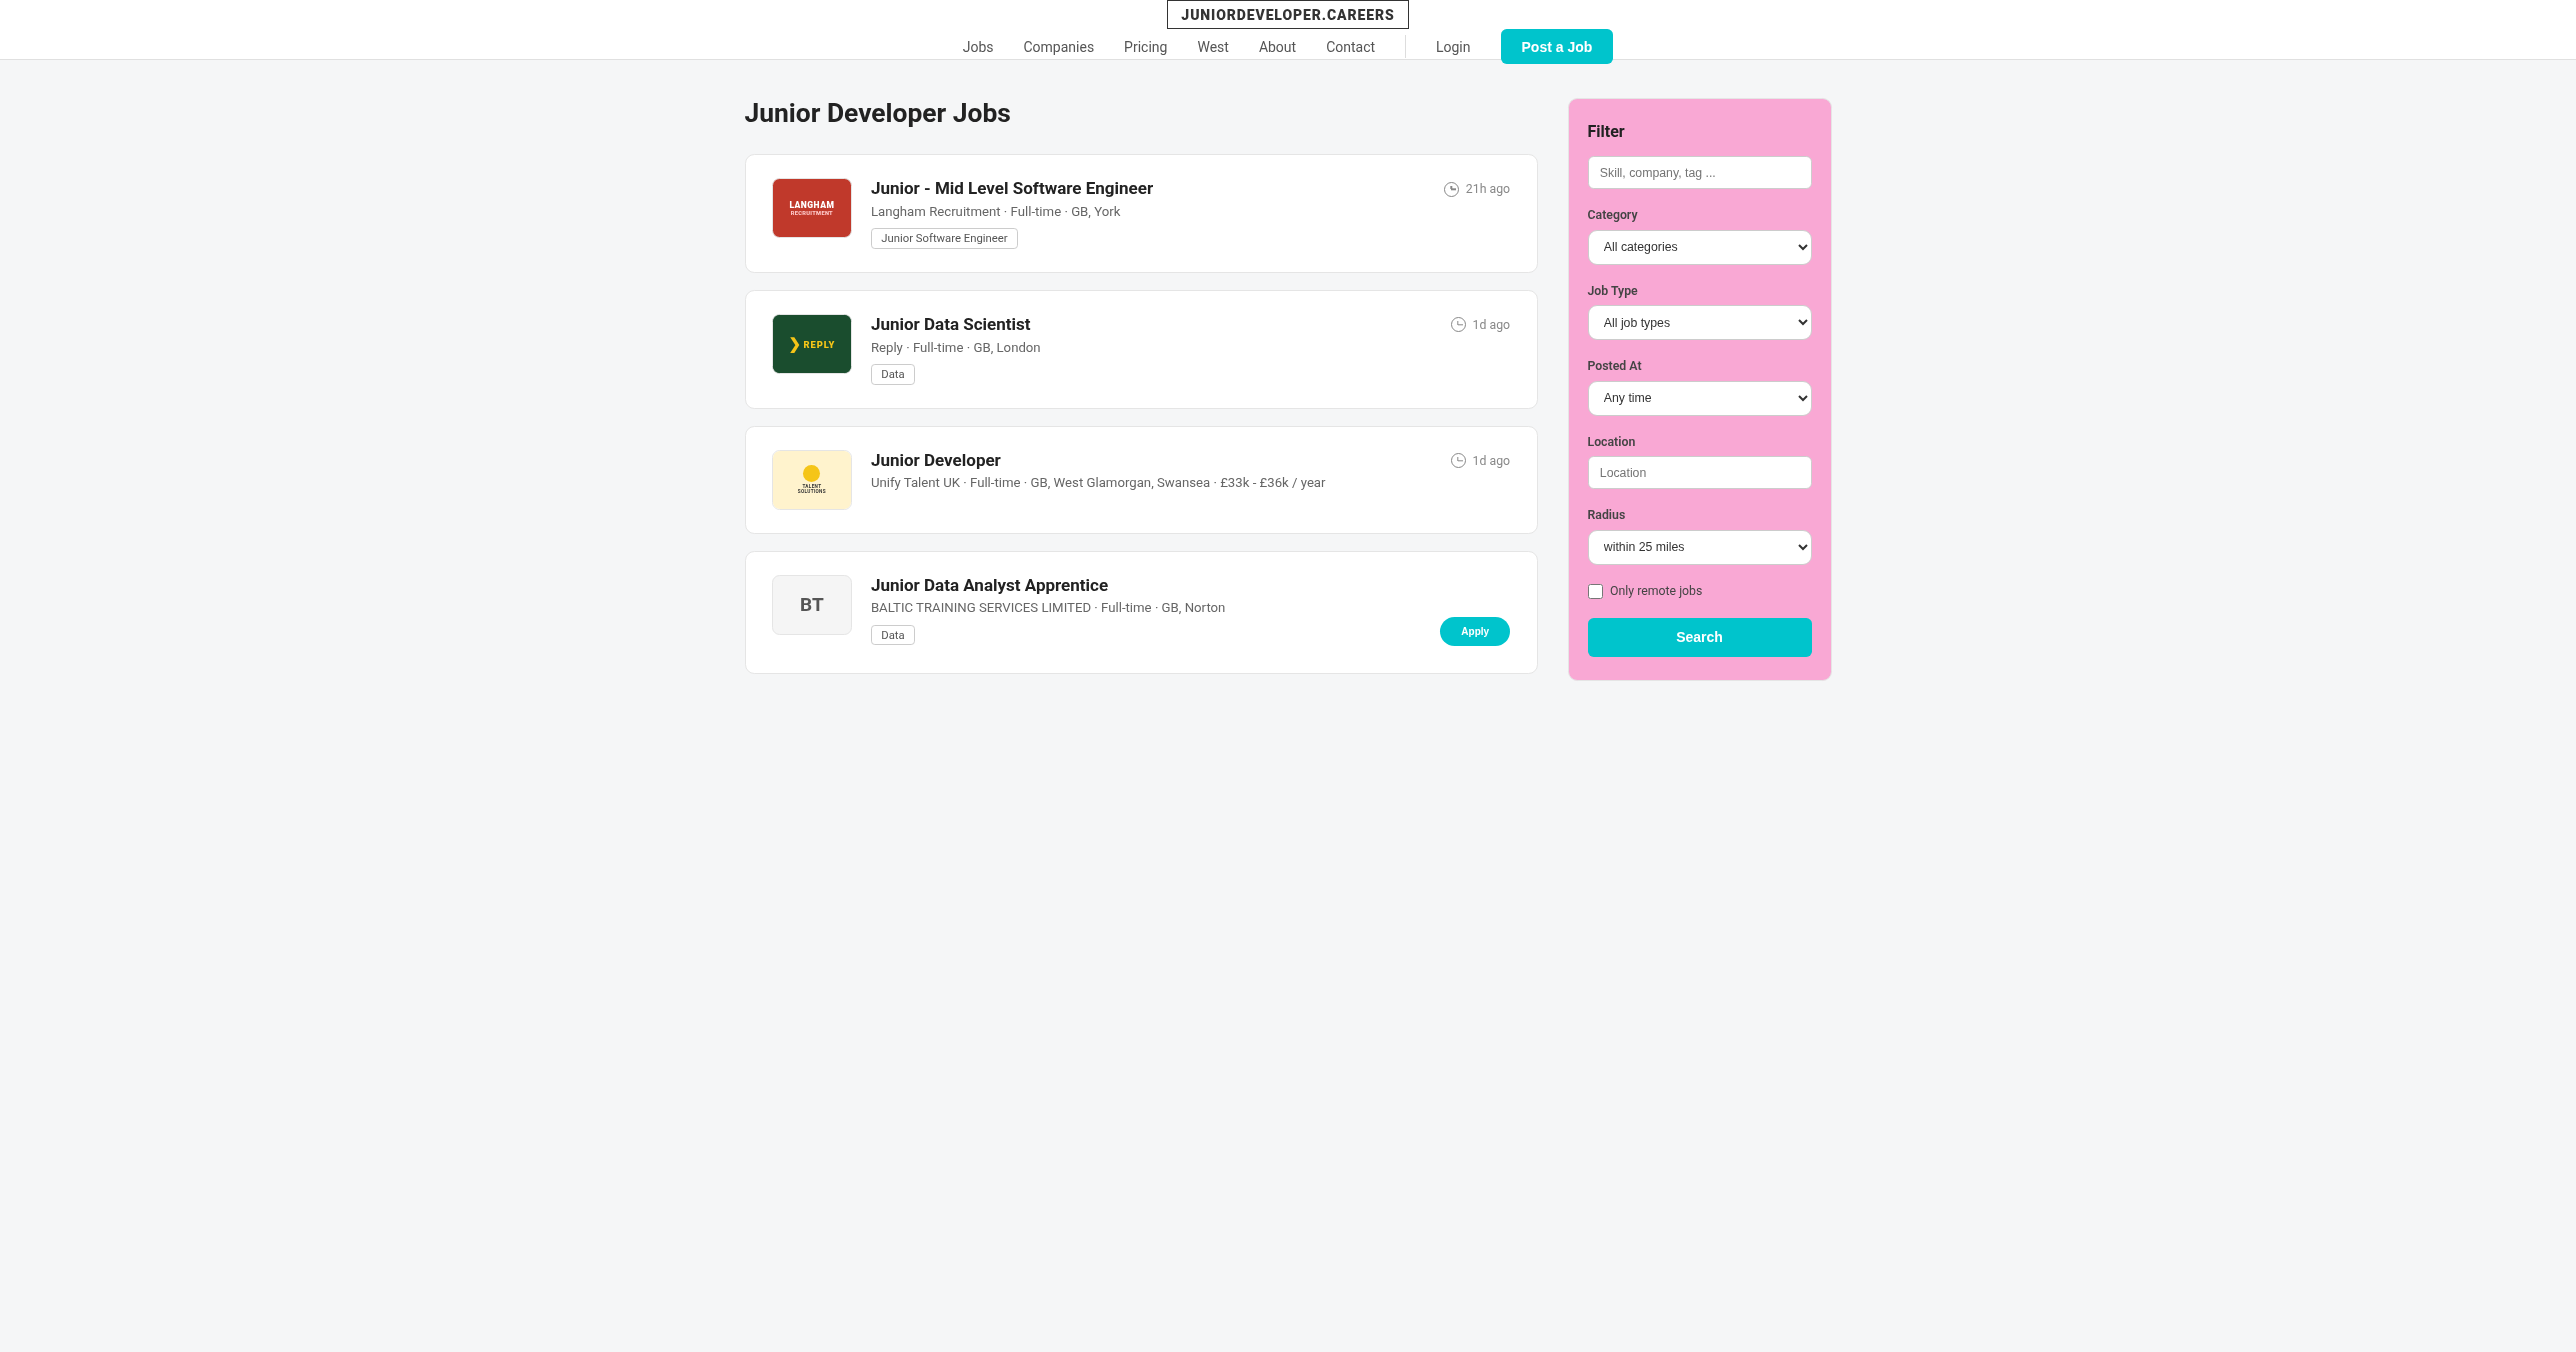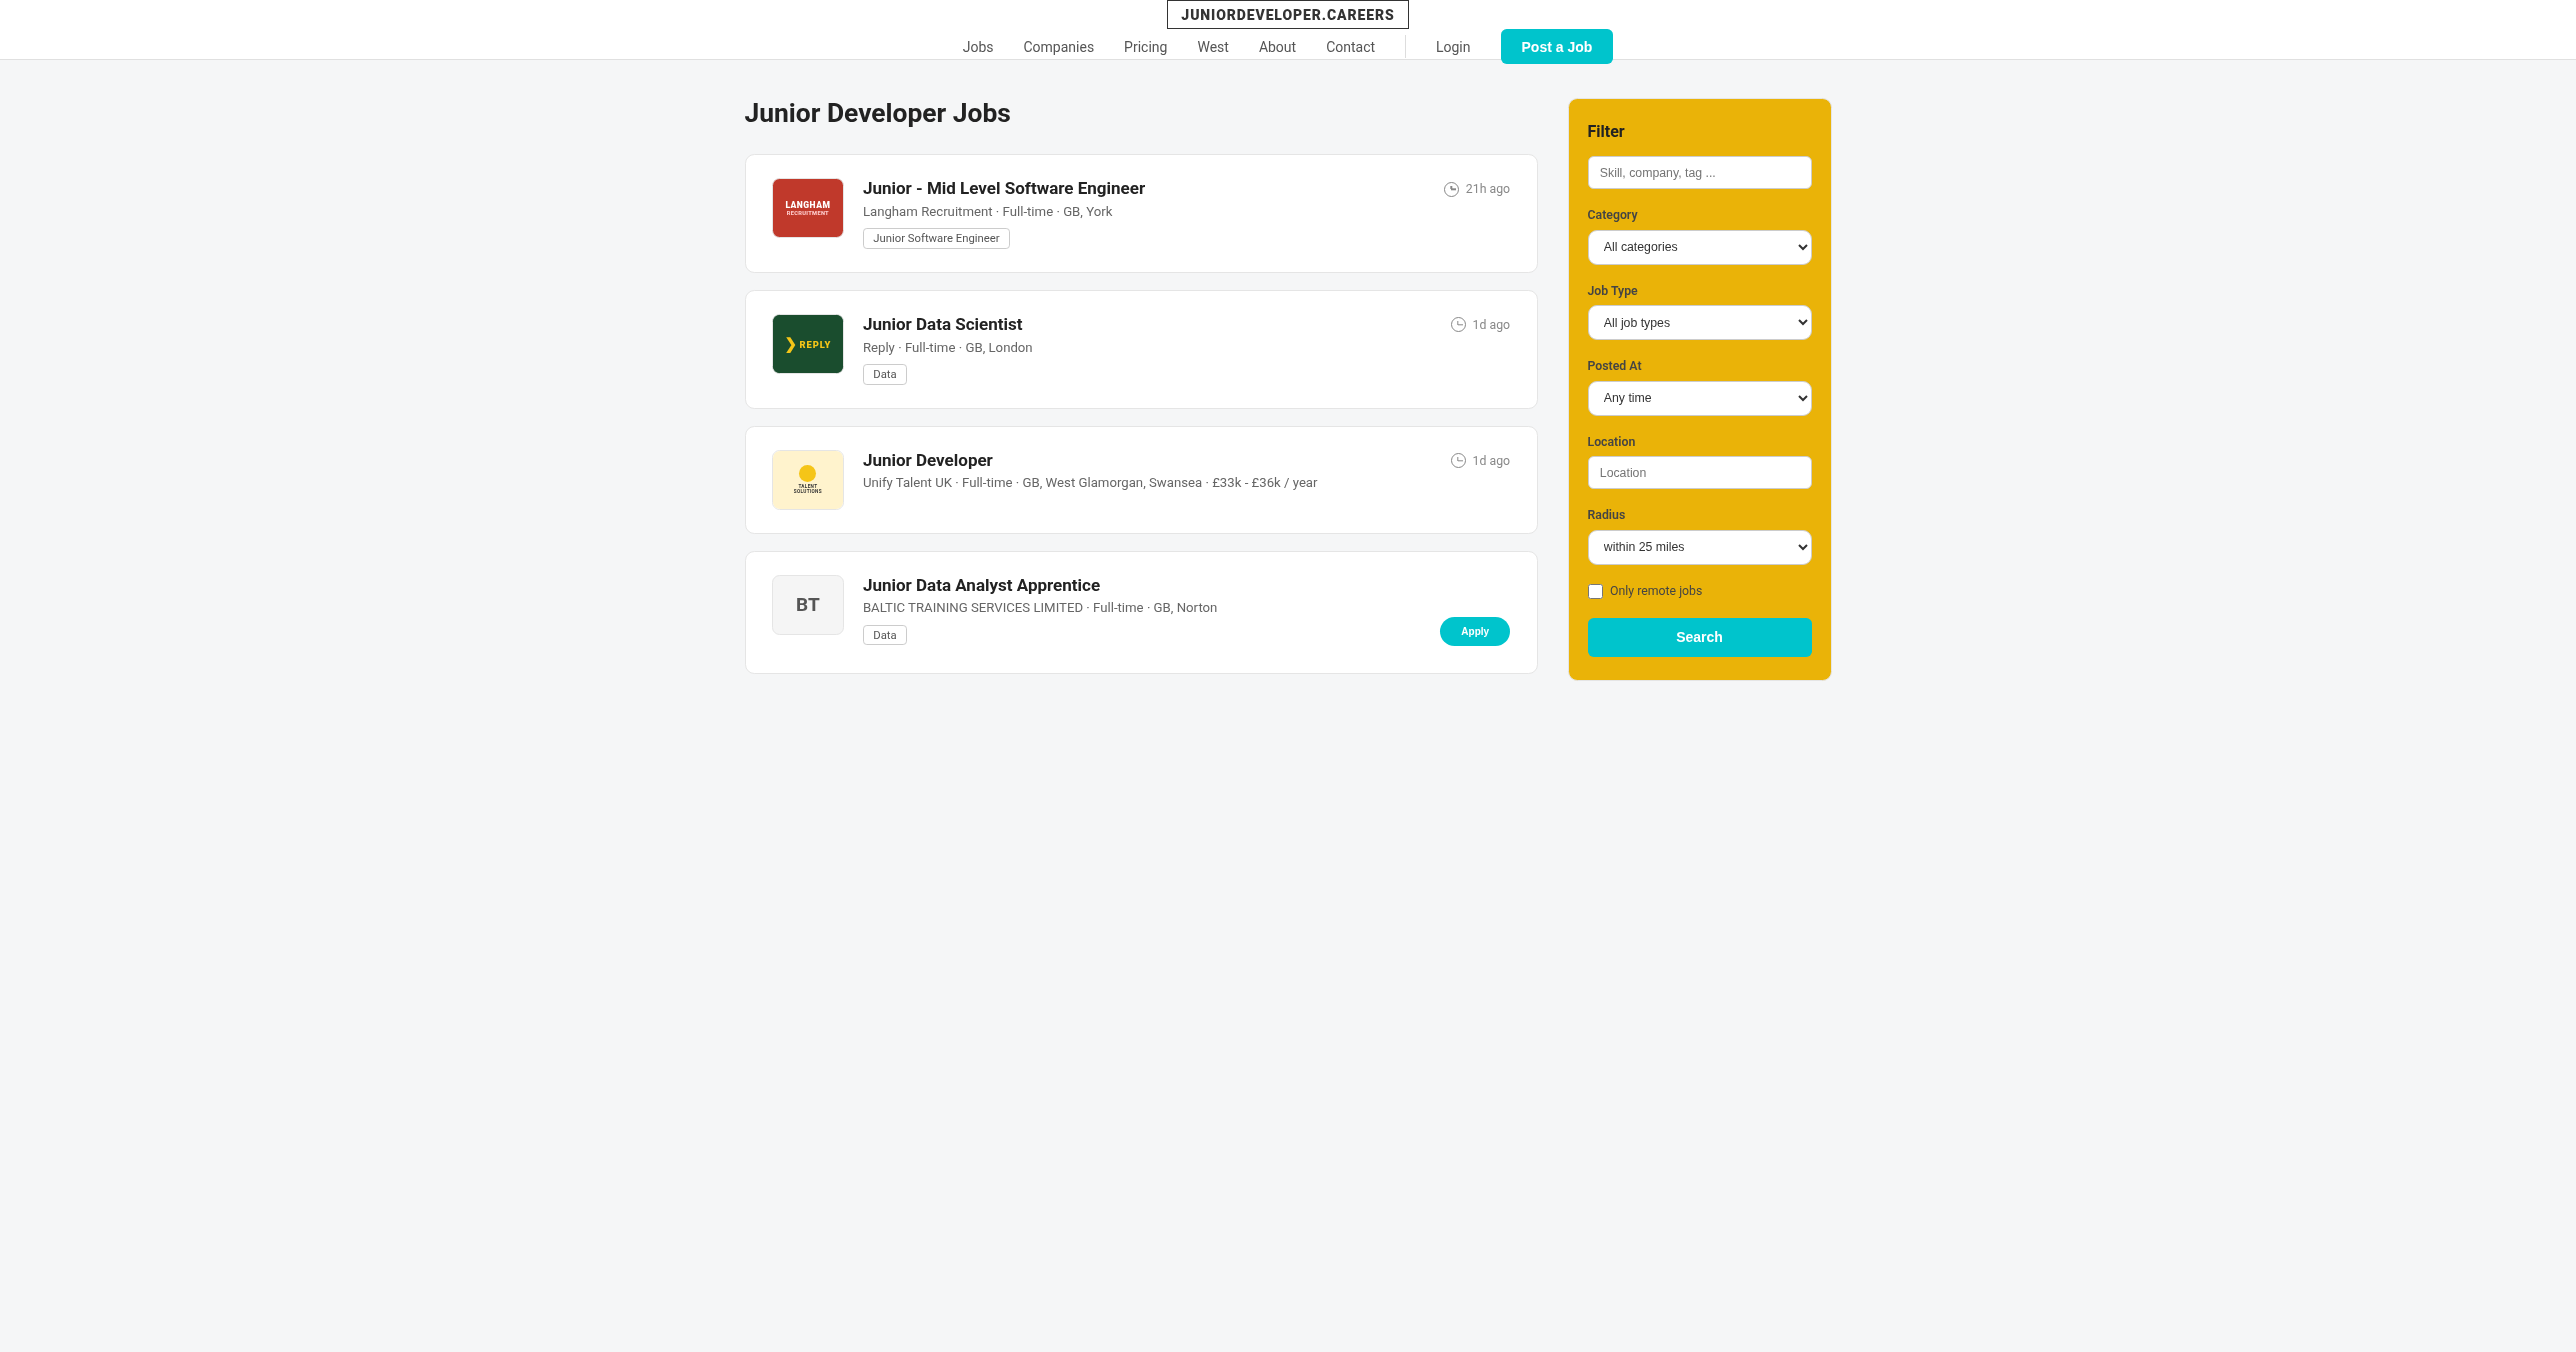--- a/index.html
+++ b/index.html
@@ -91,21 +91,21 @@
       border: 0.9px solid #e5e5e5;
       border-radius: 9.4px;
       padding: 23px 26.4px;
       margin-bottom: 17px;
       display: flex;
       align-items: flex-start;
       gap: 19px;
       position: relative;
     }
     .job-logo {
-      width: 72px;
+      width: 80px;
       height: 60px;
       border-radius: 7.6px;
       overflow: hidden;
       flex-shrink: 0;
       display: flex;
       align-items: center;
       justify-content: center;
       font-size: 17px;
       font-weight: 700;
       border: 0.9px solid #e5e5e5;
@@ -211,21 +211,21 @@
       padding: 9.4px 21px;
       font-size: 10px;
       font-weight: 600;
       cursor: pointer;
     }
 
     
     .filter-sidebar {
       width: 264px;
       flex-shrink: 0;
-      background: #eab308;
+      background: #f9a8d4;
       border: 0.9px solid #e5e5e5;
       border-radius: 9.4px;
       padding: 23px 19px;
     }
     .filter-title {
       font-size: 16px;
       font-weight: 700;
       color: #222;
       margin-bottom: 15px;
     }

